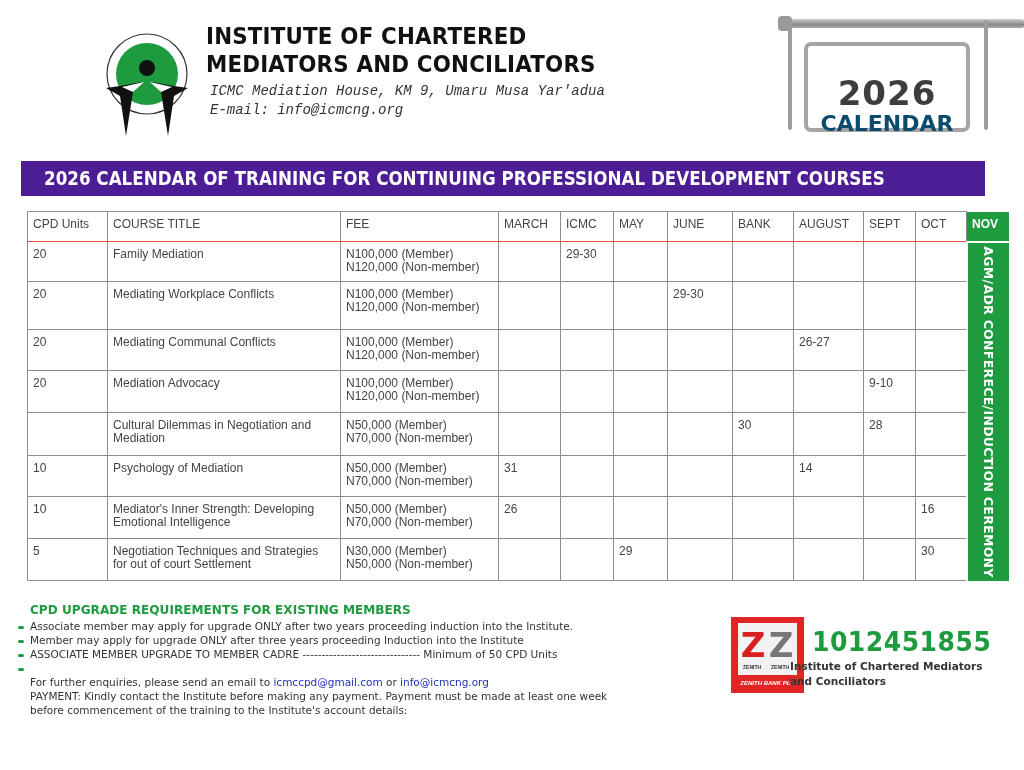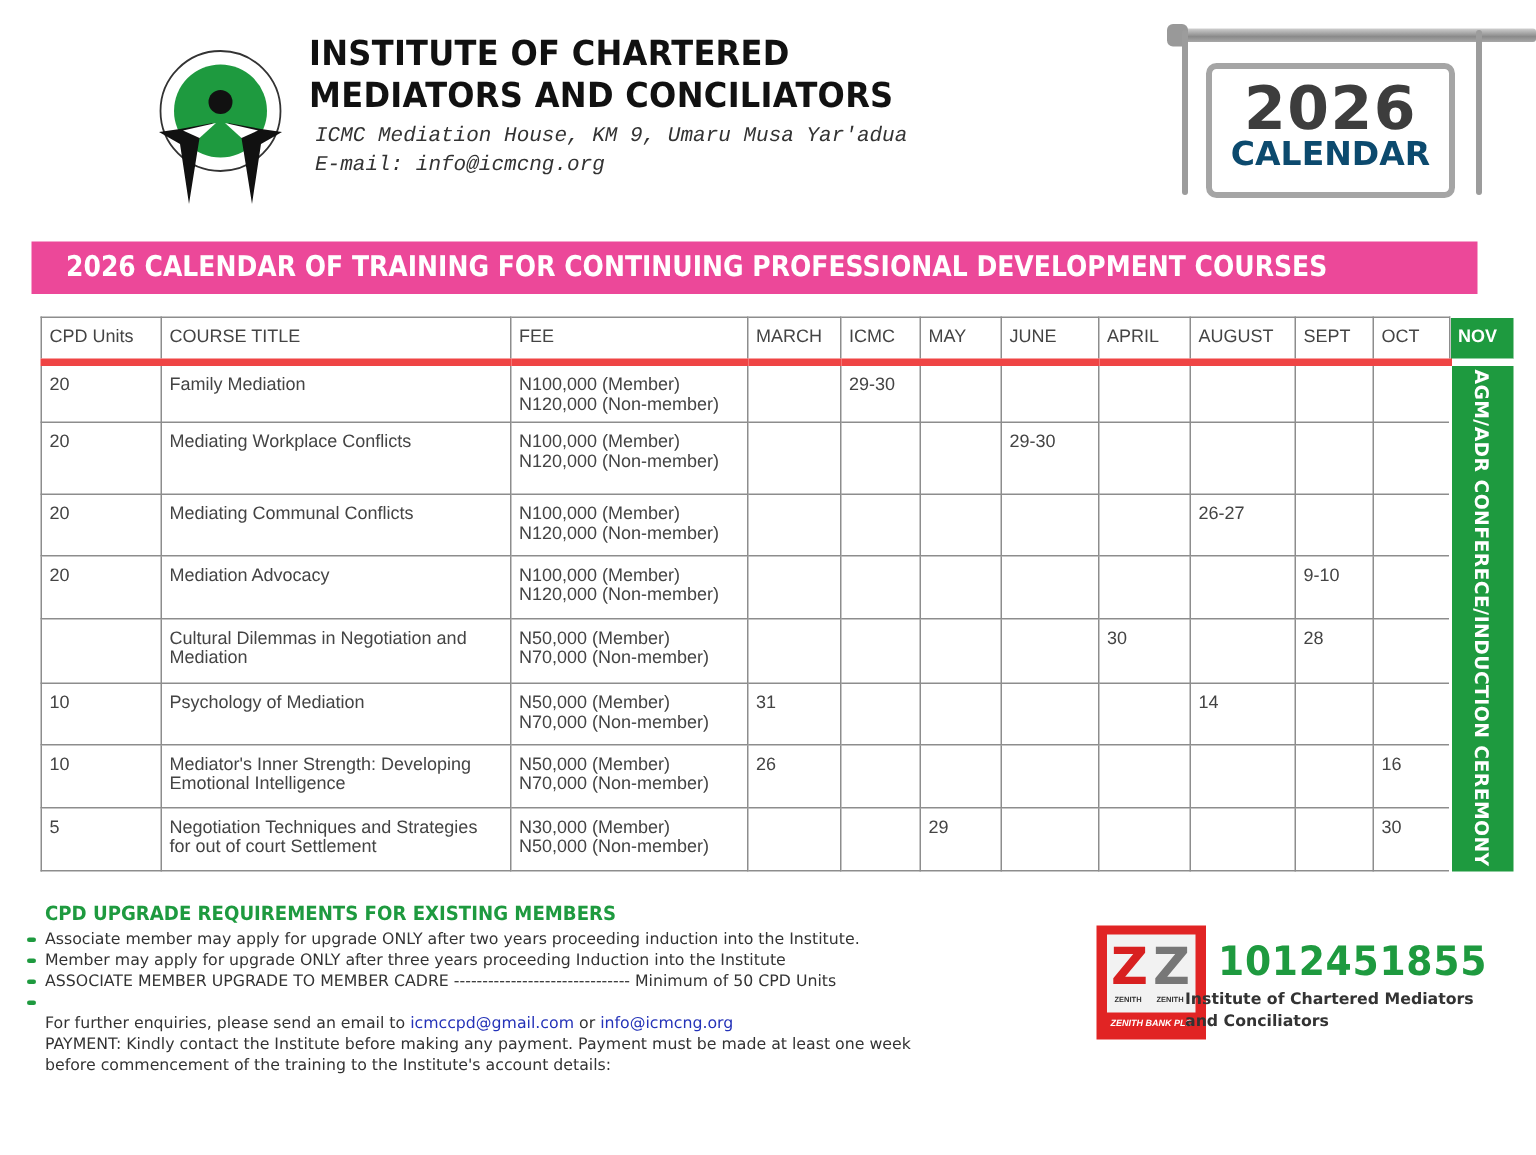--- a/index.html
+++ b/index.html
@@ -13,36 +13,36 @@
   .org-addr { position: absolute; left: 210px; top: 82px; font-family: Liberation Mono, monospace;
     font-style: italic; font-size: 14px; line-height: 19px; color: #333; white-space: nowrap; }
 
   .cal-sign { position: absolute; left: 770px; top: 14px; width: 254px; height: 125px; }
   .cal-bar { position: absolute; left: 14px; top: 5px; width: 240px; height: 9px;
     background: linear-gradient(#cfcfcf, #8a8a8a 60%, #a8a8a8); border-radius: 2px; }
   .cal-knob { position: absolute; left: 8px; top: 2px; width: 14px; height: 15px; background: #999; border-radius: 4px; }
   .cal-post { position: absolute; top: 6px; width: 4px; height: 110px; background: #9c9c9c; border-radius: 2px; }
   .cal-board { position: absolute; left: 34px; top: 28px; width: 166px; height: 90px;
     border: 4px solid #a5a5a5; border-radius: 7px; background: #fff; text-align: center; }
-  .cal-year { display: block; font-family: "DejaVu Sans", sans-serif; font-weight: bold; font-size: 40px;
-    line-height: 38px; margin-top: 8px; color: #3d3d3d; letter-spacing: 1px; }
+  .cal-year { display: block; font-family: "DejaVu Sans", sans-serif; font-weight: bold; font-size: 34px;
+    line-height: 38px; margin-top: 28px; color: #3d3d3d; letter-spacing: 1px; }
   .cal-word { display: block; font-family: "DejaVu Sans", sans-serif; font-weight: bold; font-size: 22px;
     line-height: 24px; color: #0c4a6e; }
 
-  .banner { position: absolute; left: 21px; top: 161px; width: 964px; height: 35px; background: #ec4899;
+  .banner { position: absolute; left: 21px; top: 161px; width: 964px; height: 35px; background: #4c1d95;
     color: #fff; font-family: "DejaVu Sans", sans-serif; font-weight: bold; font-size: 19px; line-height: 35px;
     padding-left: 23px; white-space: nowrap; }
   .banner span { display: inline-block; transform: scaleX(0.88); transform-origin: left center; }
 
   table.cal { position: absolute; left: 27px; top: 211px; border-collapse: collapse; table-layout: fixed;
     font-family: "Liberation Sans", sans-serif; font-size: 12px; color: #444; }
   table.cal td, table.cal th { border: 1px solid #8d8d8d; vertical-align: top; padding: 6px 5px 0 5px;
     font-weight: normal; text-align: left; line-height: 13px; white-space: nowrap; overflow: hidden; }
   table.cal th { height: 30px; padding-top: 6px; font-size: 12px; color: #444;
-    border-bottom: 5px solid #ef4444; }
+    border-bottom: 1px solid #ef4444; }
   table.cal td.title { white-space: normal; }
   table.cal th.nov { background: #1e9a3f; color: #fff; font-weight: bold; border-color: #fff; border-right: none; }
   table.cal td.nov { background: #1e9a3f; border: none; border-left: 2px solid #fff; border-top: 2px solid #fff;
     position: relative; padding: 0; }
   .nov-text { position: absolute; left: 50%; top: 50%; transform: translate(-50%, -50%) rotate(90deg);
     white-space: nowrap; color: #fff; font-family: "DejaVu Sans", sans-serif; font-weight: bold; font-size: 12.5px;
     letter-spacing: 0.3px; }
 
   .req { position: absolute; left: 18px; top: 602px; font-family: "DejaVu Sans", sans-serif; }
   .req-title { position: absolute; left: 12px; top: 0; font-weight: bold; font-size: 13px; color: #1e9a3f;
@@ -120,21 +120,21 @@
   </colgroup>
   <thead>
     <tr>
       <th>CPD Units</th>
       <th>COURSE TITLE</th>
       <th>FEE</th>
       <th>MARCH</th>
       <th>ICMC</th>
       <th>MAY</th>
       <th>JUNE</th>
-      <th>APRIL</th>
+      <th>BANK</th>
       <th>AUGUST</th>
       <th>SEPT</th>
       <th>OCT</th>
       <th class="nov">NOV</th>
     </tr>
   </thead>
   <tbody>
     <tr style="height:40px">
       <td>20</td>
       <td class="title">Family Mediation</td>

